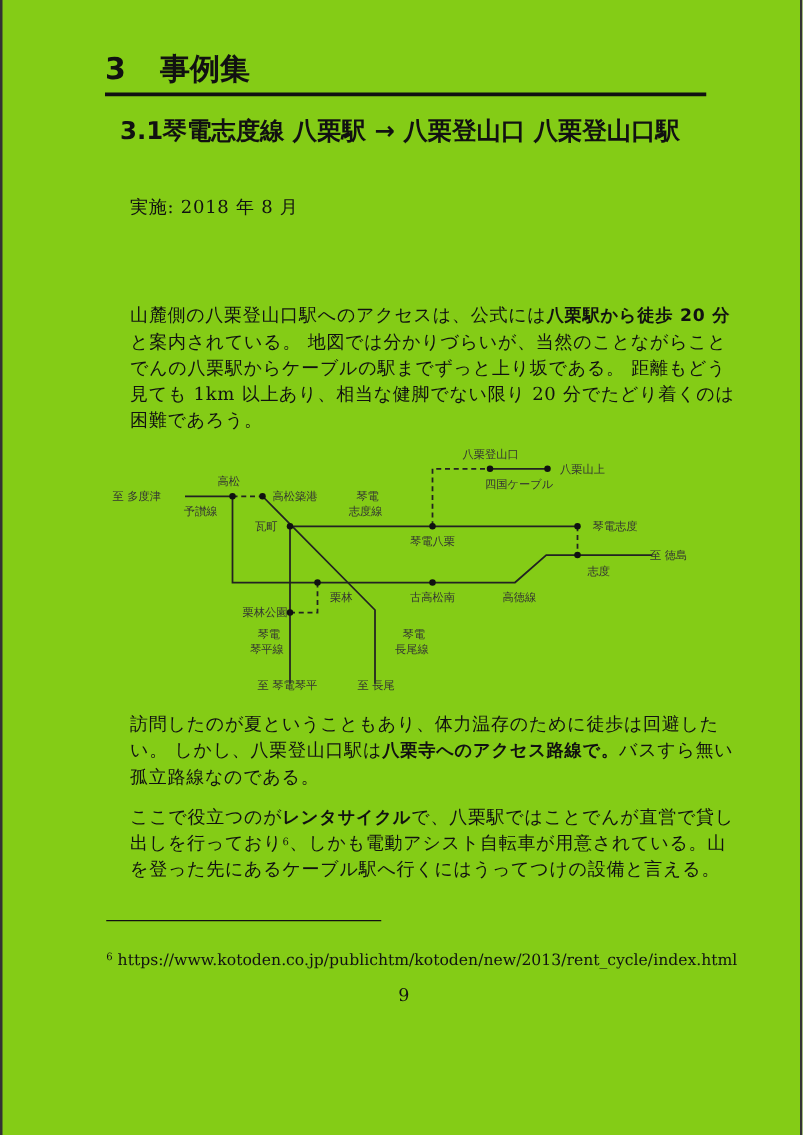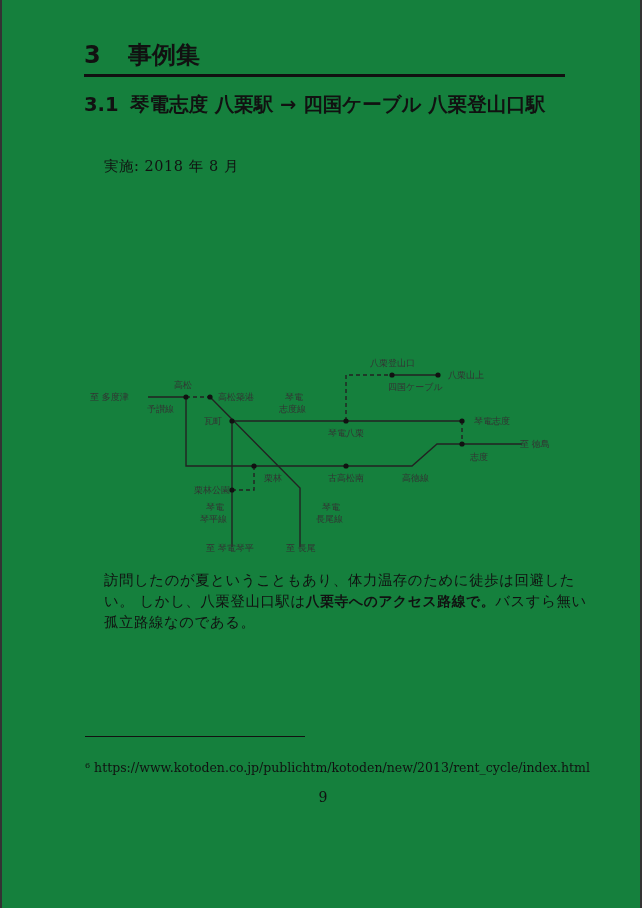--- a/index.html
+++ b/index.html
@@ -1,22 +1,22 @@
 <!DOCTYPE html>
 <html><head>
 <meta charset="utf-8">
 <style>
   html, body { margin:0; padding:0; background:#ffffff; }
   body { width:642px; height:908px; position:relative; overflow:hidden; font-family:"DejaVu Serif","Liberation Serif",serif; color:#111; }
-  .page { position:absolute; left:0; top:0; width:642px; height:908px; box-sizing:border-box; border-left:2px solid #333; border-right:2px solid #333; background:#15803d; }
+  .page { position:absolute; left:0; top:0; width:642px; height:908px; box-sizing:border-box; border-left:2px solid #333; border-right:2px solid #333; background:#84cc16; }
   .h1 { position:absolute; left:82px; top:40px; width:480px; font-family:"DejaVu Sans","Liberation Sans",sans-serif; font-weight:bold; font-size:24px; line-height:30px; }
   .h1 .num { display:inline-block; width:44px; }
   .rule { position:absolute; left:82px; top:74px; width:481px; height:3px; background:#111; }
   .h2 { position:absolute; left:82px; top:92px; width:480px; font-family:"DejaVu Sans","Liberation Sans",sans-serif; font-weight:bold; font-size:19.5px; line-height:26px; }
-  .h2 .num { position:absolute; left:0; top:0; }
+  .h2 .num { position:absolute; left:12px; top:0; }
   .h2 .txt { display:block; margin-left:46px; }
   .p { position:absolute; left:82px; width:484px; font-size:14.4px; line-height:21px; letter-spacing:0.6px;margin-left:20px; }
   .p b { font-family:"DejaVu Sans","Liberation Sans",sans-serif; font-weight:bold; font-size:13.8px; }
   .date { top:156px; }
   .p1 { top:189px; }
   .p2 { top:243px; }
   .p3 { top:570px; }
   .p4 { top:644px; }
   sup { font-size:8px; vertical-align:top; position:relative; top:-2px; }
   .map { position:absolute; left:80px; top:350px; width:480px; height:215px; }
@@ -30,26 +30,27 @@
 
 <div class="page">
 
   <div class="h1">
     <span class="num">3</span><span>事例集</span>
   </div>
   <div class="rule"></div>
 
   <div class="h2">
     <span class="num">3.1</span>
-    <span class="txt">琴電志度 八栗駅 → 四国ケーブル 八栗登山口駅</span>
+    <span class="txt">琴電志度線 八栗駅 → 八栗登山口 八栗登山口駅</span>
   </div>
 
   <div class="p date">実施: 2018 年 8 月</div>
 
 
+  <div class="p p2"><span>山麓側の八栗登山口駅へのアクセスは、公式には</span><b>八栗駅から徒歩 20 分</b><span>と案内されている。 地図では分かりづらいが、当然のことながらことでんの八栗駅からケーブルの駅までずっと上り坂である。 距離もどう見ても 1km 以上あり、相当な健脚でない限り 20 分でたどり着くのは困難であろう。</span></div>
 
   <svg class="map" viewBox="0 0 480 215" width="480" height="215">
     <g stroke="#222" stroke-width="1.4" fill="none">
 
       <line x1="66" y1="47" x2="104" y2="47"></line>
 
       <line x1="104" y1="47" x2="128" y2="47" stroke-dasharray="4,3"></line>
 
       <polyline points="104,47 104,116 330,116 355,94 440,94"></polyline>
 
@@ -99,18 +100,19 @@
     <text x="124" y="160">琴電</text>
     <text x="118" y="172">琴平線</text>
     <text x="240" y="160">琴電</text>
     <text x="234" y="172">長尾線</text>
     <text x="124" y="201">至 琴電琴平</text>
     <text x="204" y="201">至 長尾</text>
   </svg>
 
   <div class="p p3"><span>訪問したのが夏ということもあり、体力温存のために徒歩は回避したい。 しかし、八栗登山口駅は</span><b>八栗寺へのアクセス路線で。</b><span>バスすら無い孤立路線なのである。</span></div>
 
+  <div class="p p4"><span>ここで役立つのが</span><b>レンタサイクル</b><span>で、八栗駅ではことでんが直営で貸し出しを行っており</span><sup>6</sup><span>、しかも電動アシスト自転車が用意されている。山を登った先にあるケーブル駅へ行くにはうってつけの設備と言える。</span></div>
 
   <div class="fn-rule"></div>
   <div class="footnote"><sup>6</sup> <span>https://www.kotoden.co.jp/publichtm/kotoden/new/2013/rent_cycle/index.html</span></div>
 
   <div class="pageno">9</div>
 </div>
 
 </body></html>

